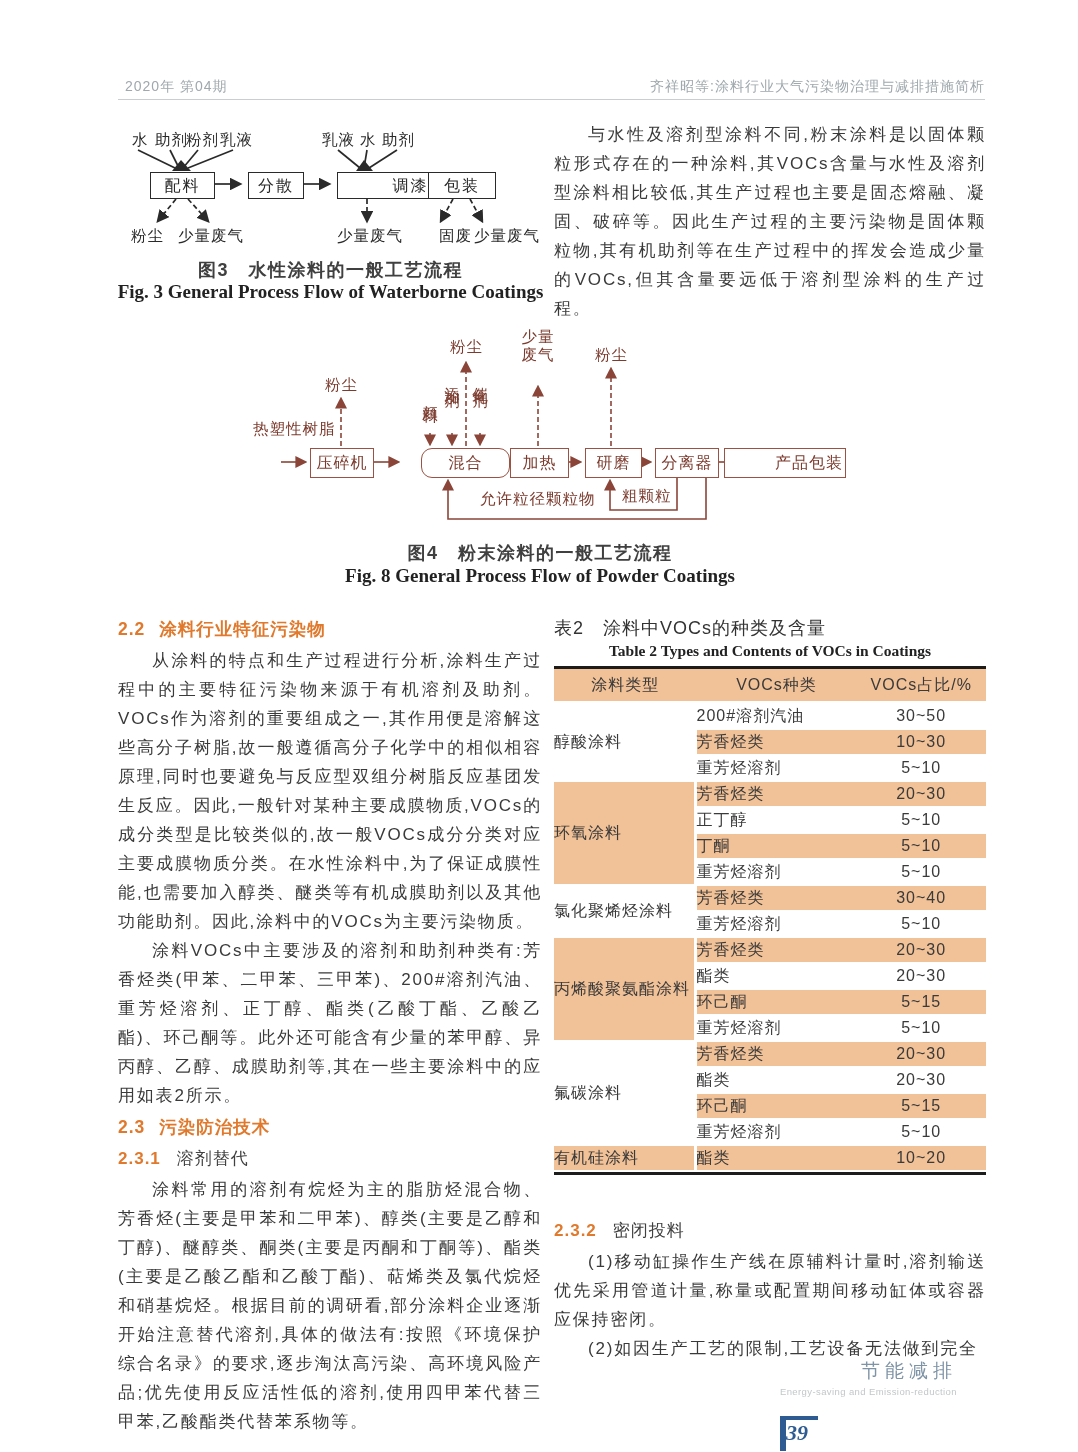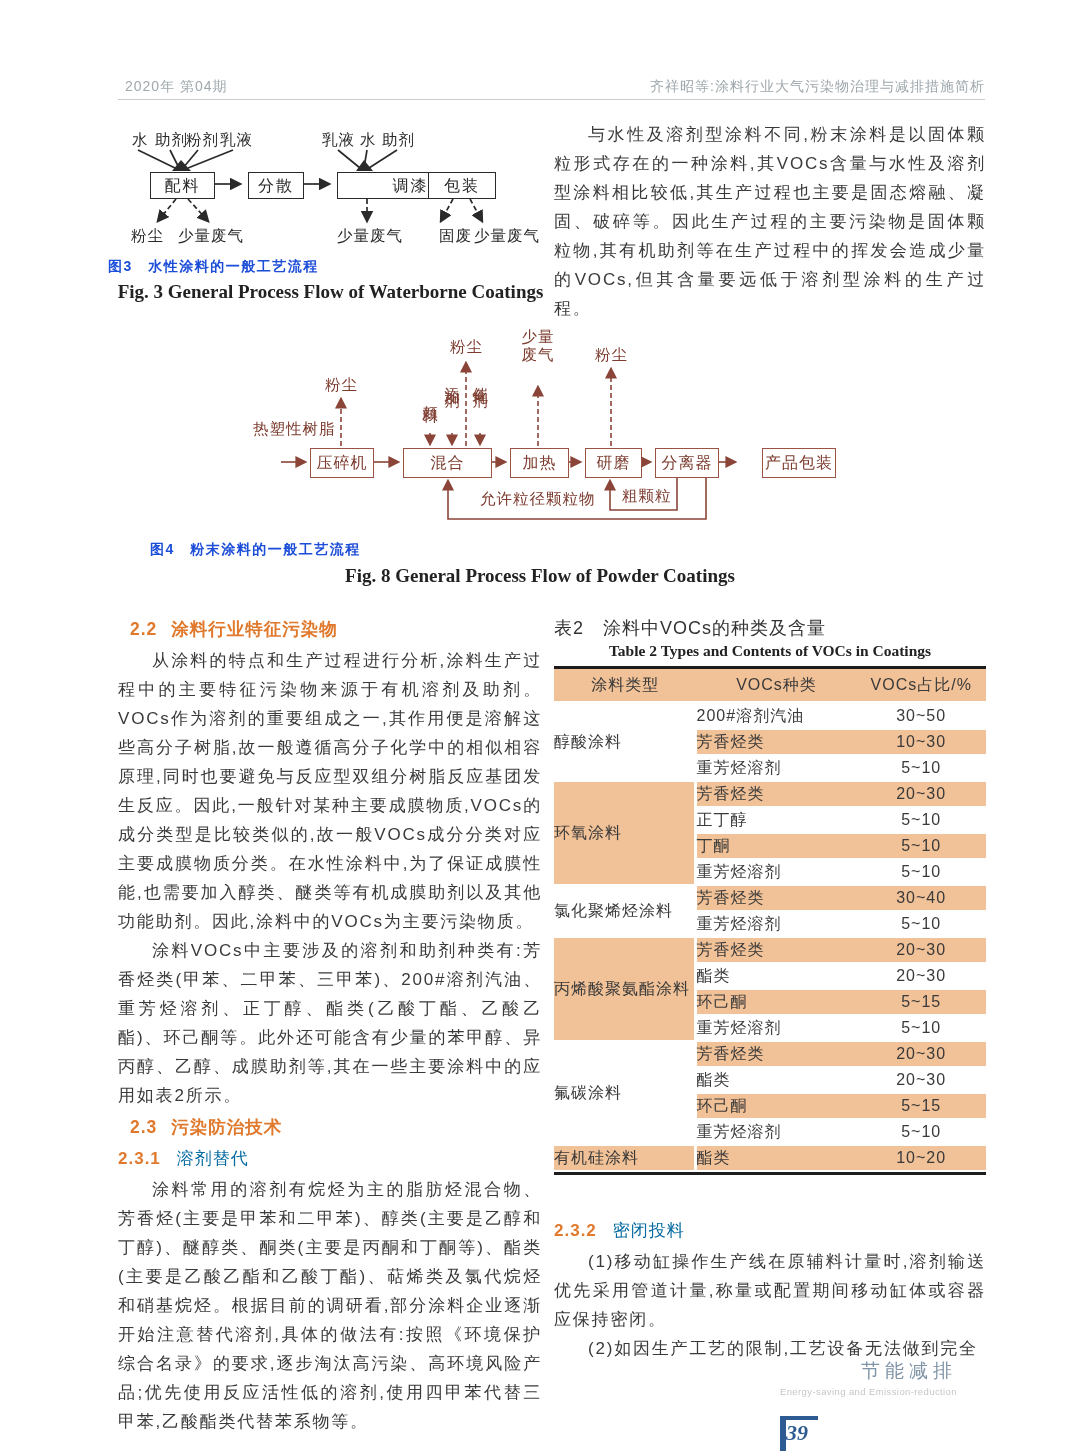--- a/index.html
+++ b/index.html
@@ -7,31 +7,31 @@
         font-family:"Liberation Sans",sans-serif;color:#3a3a3a;overflow:hidden;}
 
   
   .hdr-left{position:absolute;left:125px;top:78px;font-size:14px;color:#9fa8ad;letter-spacing:1px;}
   .hdr-right{position:absolute;right:93px;top:78px;font-size:14px;color:#9fa8ad;letter-spacing:1px;}
   .hdr-rule{position:absolute;left:118px;right:93px;top:99px;border-top:1.6px solid #c9ced1;}
 
   
   .para{margin:0;text-indent:2em;font-size:17px;line-height:29px;text-align:justify;
         letter-spacing:1.8px;color:#3a3a3a;}
-  .h-orange{font-size:17.5px;line-height:30px;font-weight:bold;color:#e0792c;letter-spacing:1px;margin:2px 12px;}
+  .h-orange{font-size:17.5px;line-height:30px;font-weight:bold;color:#e0792c;letter-spacing:1px;margin:2px 0;}
   .h-orange .sp{display:inline-block;width:14px;}
   .h-sub{font-size:17px;line-height:30px;letter-spacing:1px;margin:1px 0;}
   .h-sub .num{color:#e0792c;font-weight:bold;margin-right:16px;}
-  .h-sub .t{color:#0369a1;}
+  .h-sub .t{color:#404040;}
 
   
   .figwrap{position:absolute;}
   .figwrap svg{position:absolute;left:0;top:0;}
-  .figcap-cn{position:absolute;left:0;right:0;text-align:left;font-size:14px;font-weight:bold;
-             letter-spacing:1.5px;color:#1d4ed8;}
+  .figcap-cn{position:absolute;left:0;right:0;text-align:center;font-size:18px;font-weight:bold;
+             letter-spacing:1.5px;color:#404040;}
   .figcap-en{position:absolute;left:0;right:0;text-align:center;font-size:19px;font-weight:bold;
              font-family:"Liberation Serif",serif;color:#222;}
 
   
   .fbox{position:absolute;border:1.6px solid #2a2a2a;background:#fff;text-align:center;
         font-size:16px;color:#2a2a2a;letter-spacing:2px;}
   .flabel{position:absolute;font-size:15.5px;color:#2a2a2a;white-space:nowrap;letter-spacing:1px;}
 
   
   .pbox{position:absolute;border:1.6px solid #9a5242;background:#fff;text-align:center;
@@ -156,25 +156,25 @@
         <line x1="388" y1="123" x2="388" y2="64" stroke-dasharray="5 3" marker-end="url(#mk-r)"></line>
         <line x1="461" y1="123" x2="461" y2="46" stroke-dasharray="5 3" marker-end="url(#mk-r)"></line>
         <path d="M556,153 L556,196 L298,196 L298,158" marker-end="url(#mk-r)"></path>
         <path d="M527,153 L527,187 L460,187 L460,158" marker-end="url(#mk-r)"></path>
       </g>
     </svg>
 
     <span class="plabel" style="left:103px;top:96px;">热塑性树脂</span>
 
     <div class="pbox" style="left:160px;top:125px;width:62px;height:28px;line-height:28px;">压碎机</div>
-    <div class="pbox" style="left:253px;top:125px;width:87px;height:28px;line-height:28px;">混合</div>
+    <div class="pbox" style="left:271px;top:125px;width:87px;height:28px;line-height:28px;border-radius:11px;">混合</div>
     <div class="pbox" style="left:360px;top:125px;width:57px;height:28px;line-height:28px;">加热</div>
     <div class="pbox" style="left:435px;top:125px;width:55px;height:28px;line-height:28px;">研磨</div>
     <div class="pbox" style="left:505px;top:125px;width:62px;height:28px;line-height:28px;">分离器</div>
-    <div class="pbox" style="left:612px;top:125px;width:72px;height:28px;line-height:28px;">产品包装</div>
+    <div class="pbox" style="left:574px;top:125px;width:72px;height:28px;line-height:28px;padding-left:48px;">产品包装</div>
 
     <span class="vlabel" style="left:272px;top:70px;">颜料</span>
     <span class="vlabel" style="left:294px;top:52px;">添加剂</span>
     <span class="vlabel" style="left:322px;top:52px;">催化剂</span>
 
     <span class="plabel" style="left:175px;top:52px;">粉尘</span>
     <span class="plabel" style="left:300px;top:14px;">粉尘</span>
     <span class="plabel wrap2" style="left:370px;top:5px;">少量废气</span>
     <span class="plabel" style="left:445px;top:22px;">粉尘</span>
 

